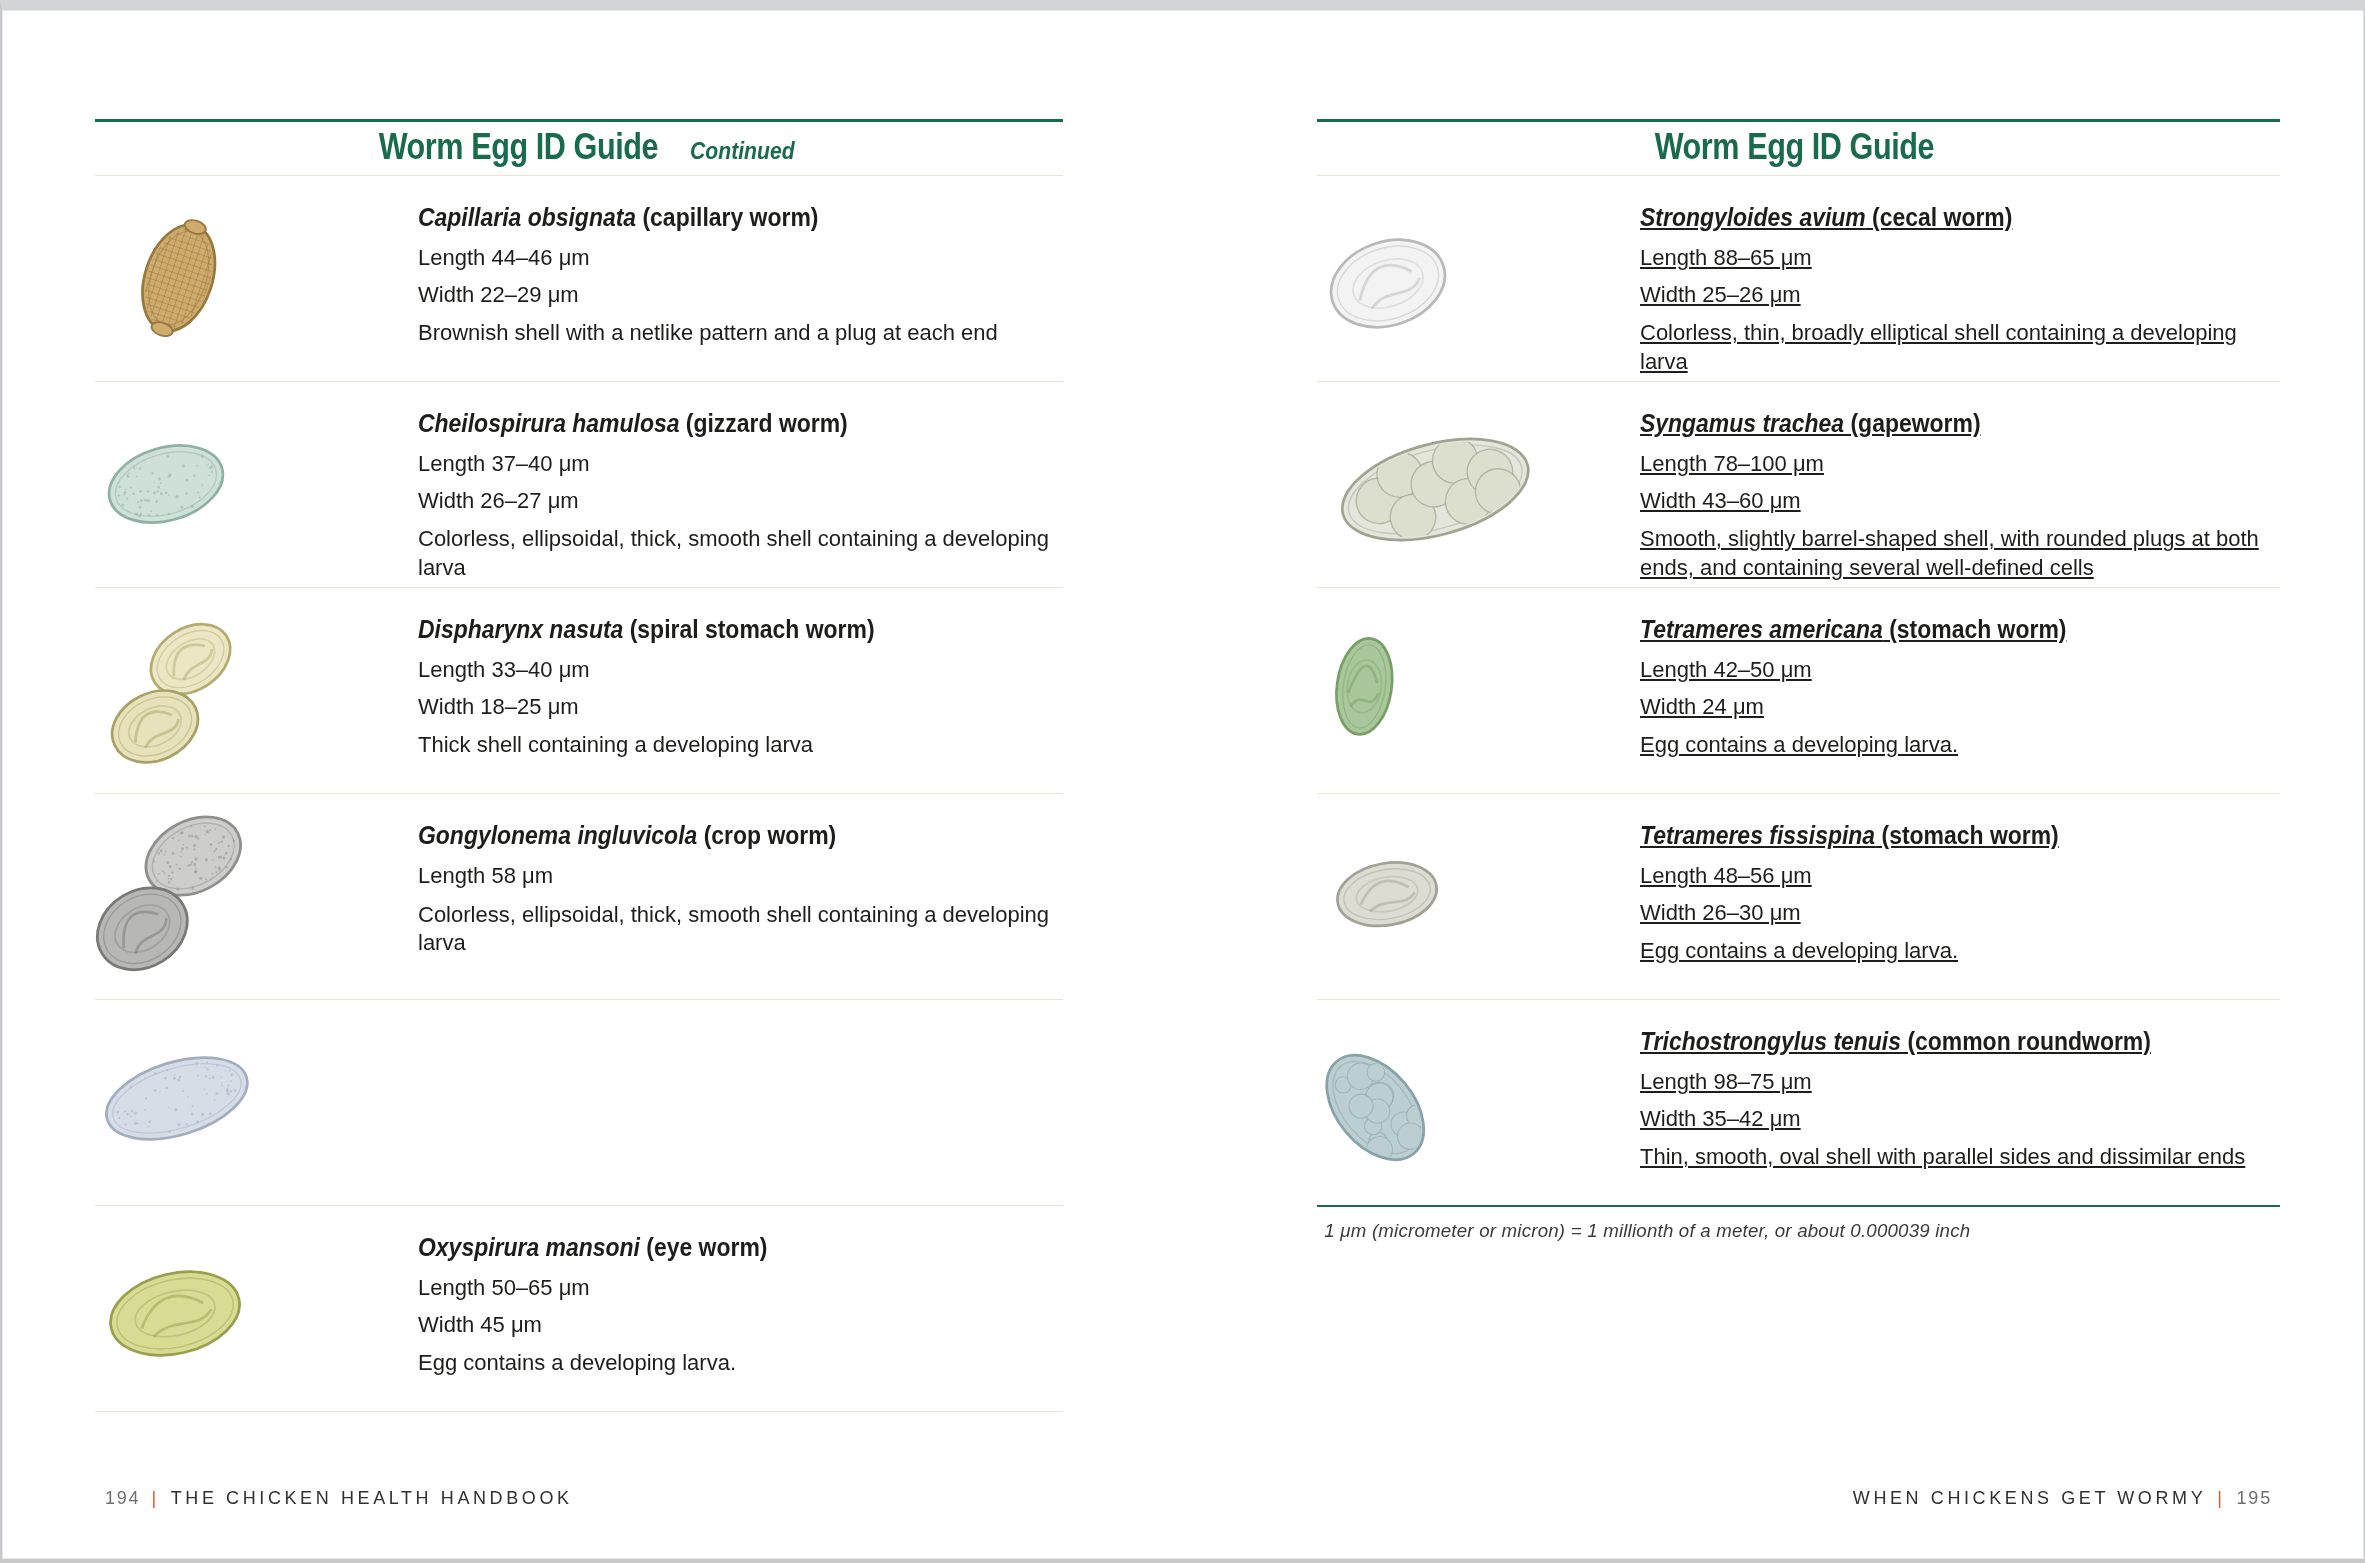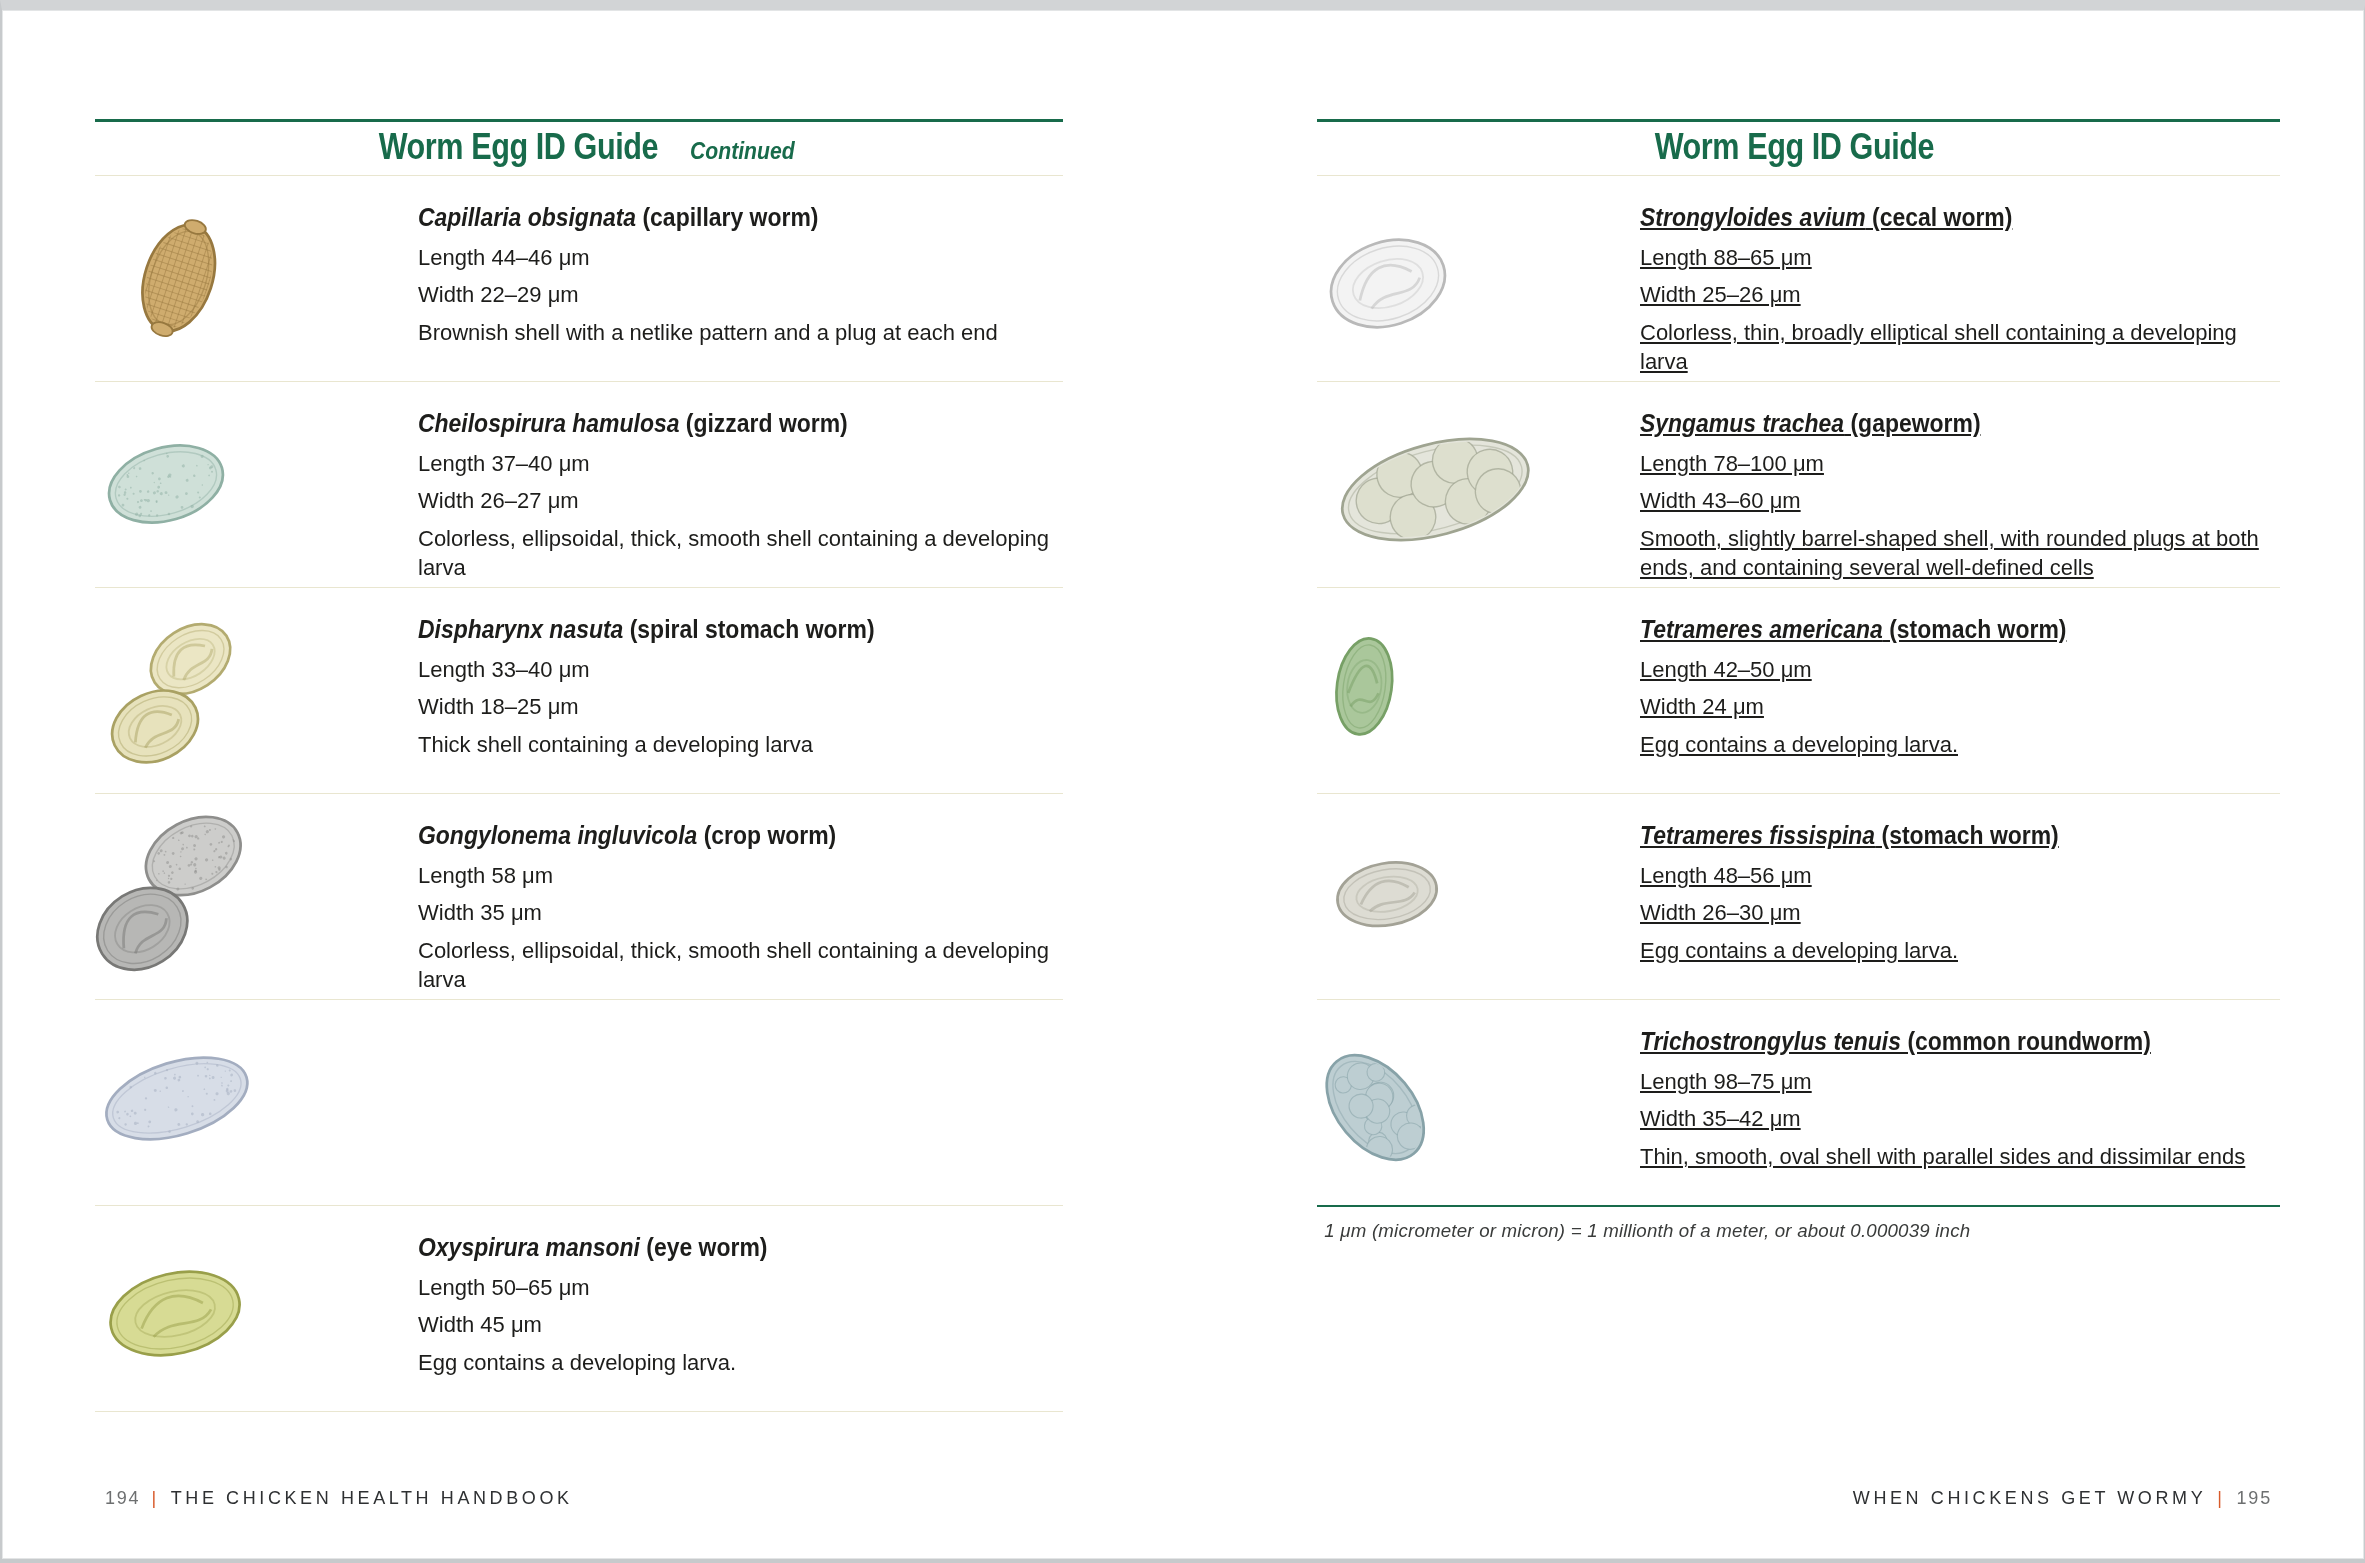--- a/index.html
+++ b/index.html
@@ -360,21 +360,20 @@
                 <ellipse cx="0" cy="0" rx="32.24" ry="23.1" fill="none" stroke="#787876" stroke-opacity="0.35" stroke-width="2"></ellipse>
                 <path d="M -28.6 7.56 C -13 -23.1 5.2 -25.2 23.400000000000002 -4.2" fill="none" stroke="#787876" stroke-opacity="0.5" stroke-width="3"></path>
                 <path d="M -20.8 18.900000000000002 C -2.6 2.1 15.6 23.1 28.6 4.2" fill="none" stroke="#787876" stroke-opacity="0.5" stroke-width="3"></path>
               </g>
             </g>
           </svg>
         </div>
         <div class="text-col">
           <h3 class="entry-title"><em class="species">Gongylonema ingluvicola</em><span class="common"> (crop worm)</span></h3>
           <div class="stat">Length 58 μm</div>
-          <div class="stat">Width 35 μm</div>
           <div class="desc"><span>Colorless, ellipsoidal, thick, smooth shell containing a developing larva</span></div>
         </div>
       </div>
       <div class="entry">
         <div class="egg-col">
           <svg viewBox="0 0 355 225" width="323" height="205">
             <defs>
               <clipPath id="cL4x0">
                 <ellipse cx="0" cy="0" rx="77" ry="37"></ellipse>
               </clipPath>

